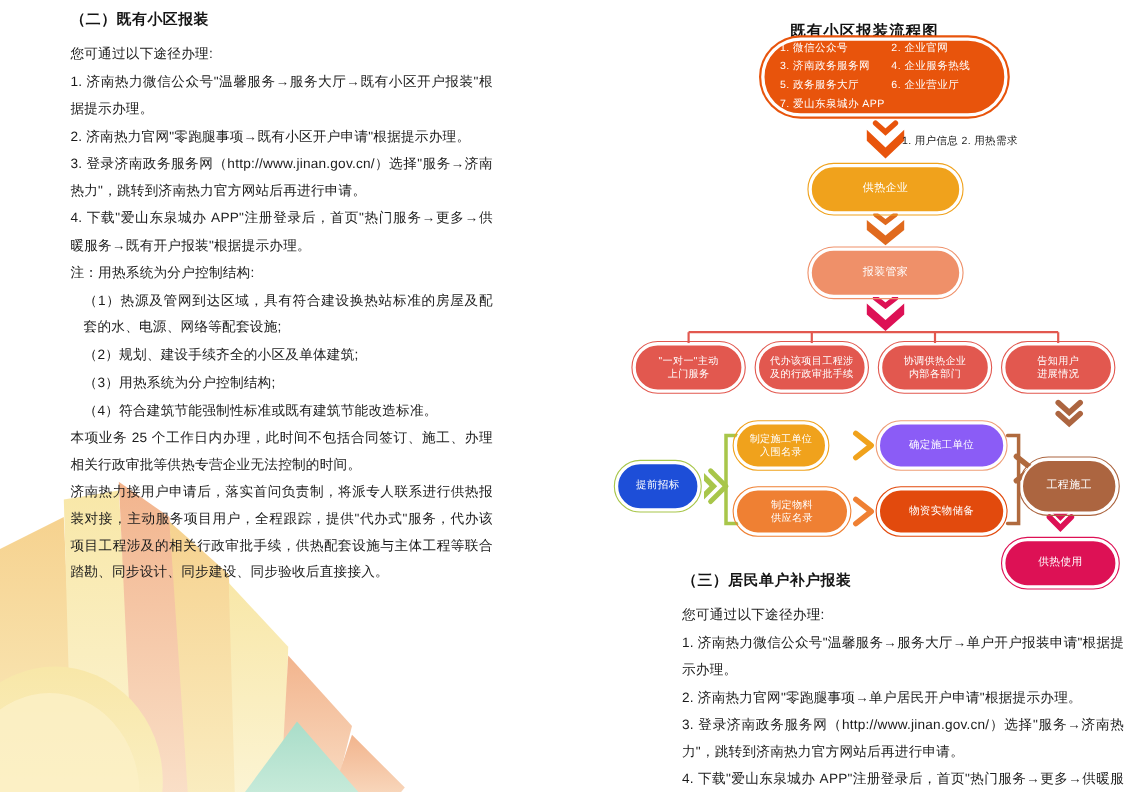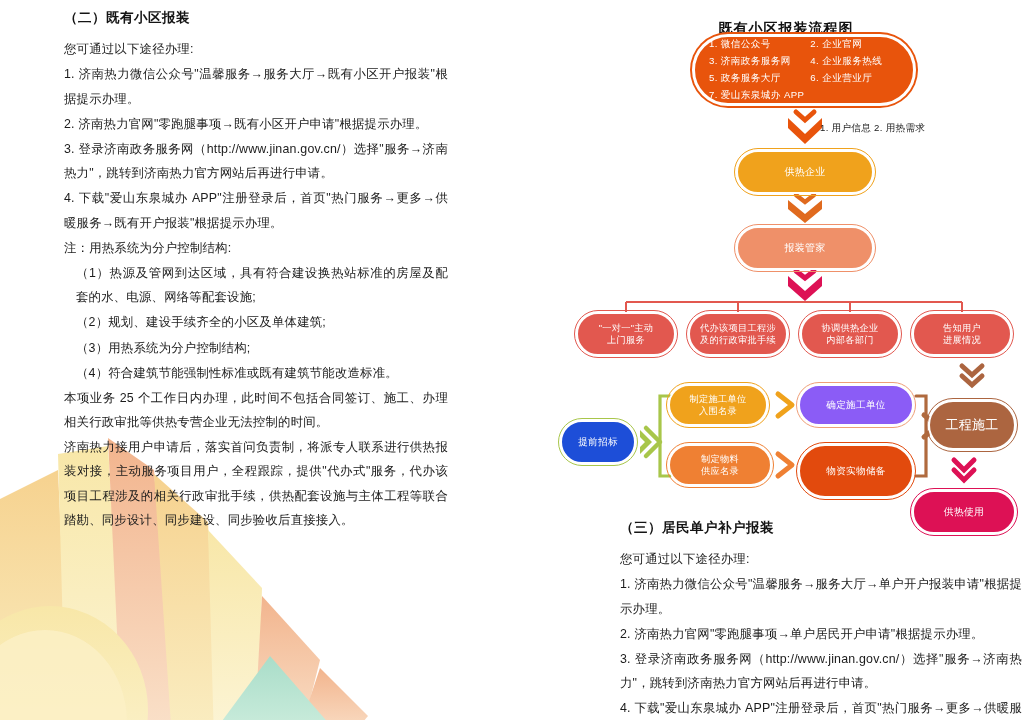--- a/index.html
+++ b/index.html
@@ -80,25 +80,25 @@
   #node-gongre{left:196px;top:150px;width:138px;height:44px;background:#f0a21c;--ring:#f0a21c;}
   #node-baozhuang{left:196px;top:226px;width:138px;height:44px;background:#ef9069;--ring:#ef9069;}
 
   .svc{width:100px;height:44px;background:#e2584f;--ring:#e2584f;font-size:9.2px;}
   #svc1{left:36px;top:312px;}
   #svc2{left:148px;top:312px;}
   #svc3{left:260px;top:312px;}
   #svc4{left:372px;top:312px;}
 
   #node-green{left:20px;top:420px;width:76px;height:44px;background:#1d4ed8;--ring:#a8c64a;font-size:9.6px;}
-  #node-amber{left:128px;top:384px;width:100px;height:42px;background:#f0a21c;--ring:#f0a21c;font-size:9.2px;}
+  #node-amber{left:128px;top:384px;width:84px;height:42px;background:#f0a21c;--ring:#f0a21c;font-size:9.2px;}
   #node-orange{left:128px;top:444px;width:104px;height:42px;background:#ef8033;--ring:#ef8033;font-size:9.2px;}
   #node-salmon{left:258px;top:384px;width:116px;height:42px;background:#8b5cf6;--ring:#ef9e77;font-size:9.6px;}
-  #node-red{left:258px;top:444px;width:116px;height:54px;background:#e24a0d;--ring:#e24a0d;font-size:9.6px;}
-  #node-brown{left:388px;top:400px;width:88px;height:50px;background:#ac6540;--ring:#ac6540;font-size:13px;}
+  #node-red{left:258px;top:444px;width:116px;height:42px;background:#e24a0d;--ring:#e24a0d;font-size:9.6px;}
+  #node-brown{left:388px;top:417px;width:88px;height:50px;background:#ac6540;--ring:#ac6540;font-size:10px;}
   #node-pink{left:372px;top:490px;width:104px;height:44px;background:#dd1155;--ring:#dd1155;font-size:9.8px;}
 
   .anno{
     position:absolute;font-size:9.6px;color:#1a1a1a;letter-spacing:.3px;white-space:nowrap;
   }
   #anno-entry{left:280px;top:122px;}
   svg{display:block;overflow:visible;}
   .lines{position:absolute;left:0;top:0;width:492px;height:540px;pointer-events:none;}
 </style>
 </head>

